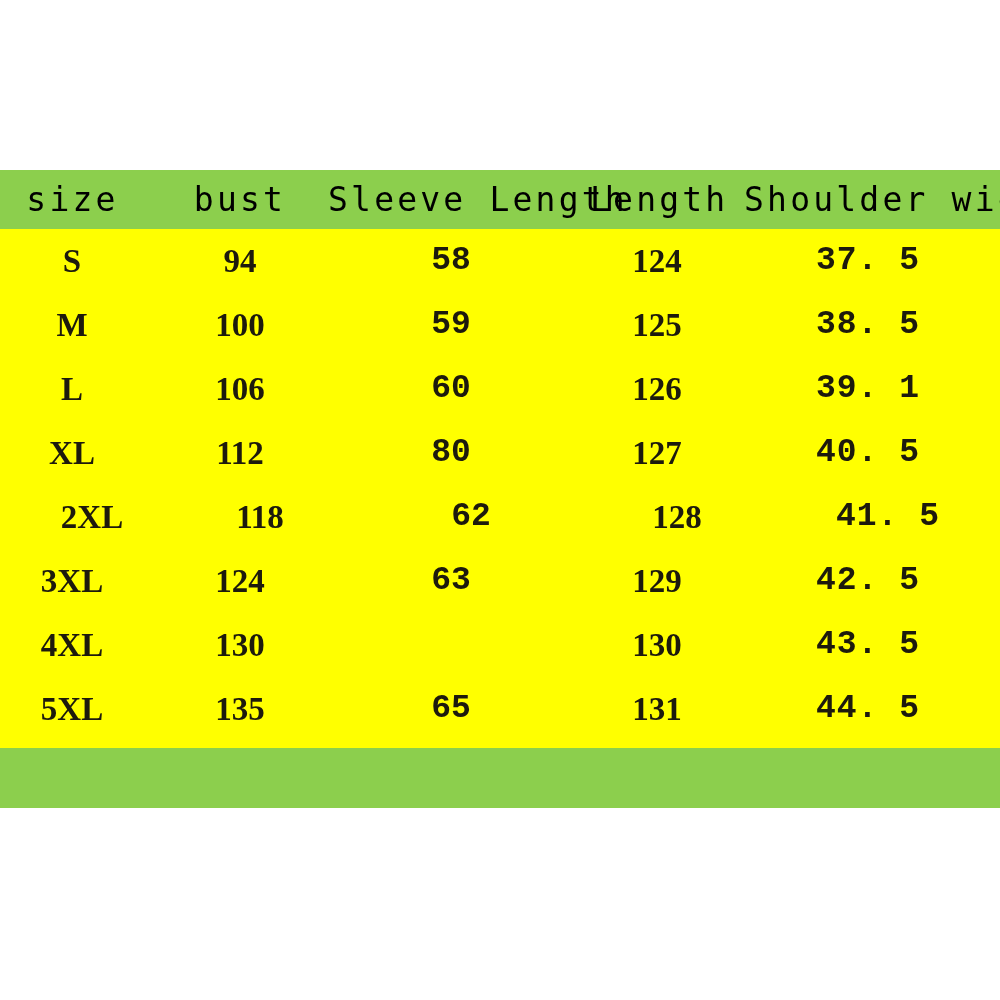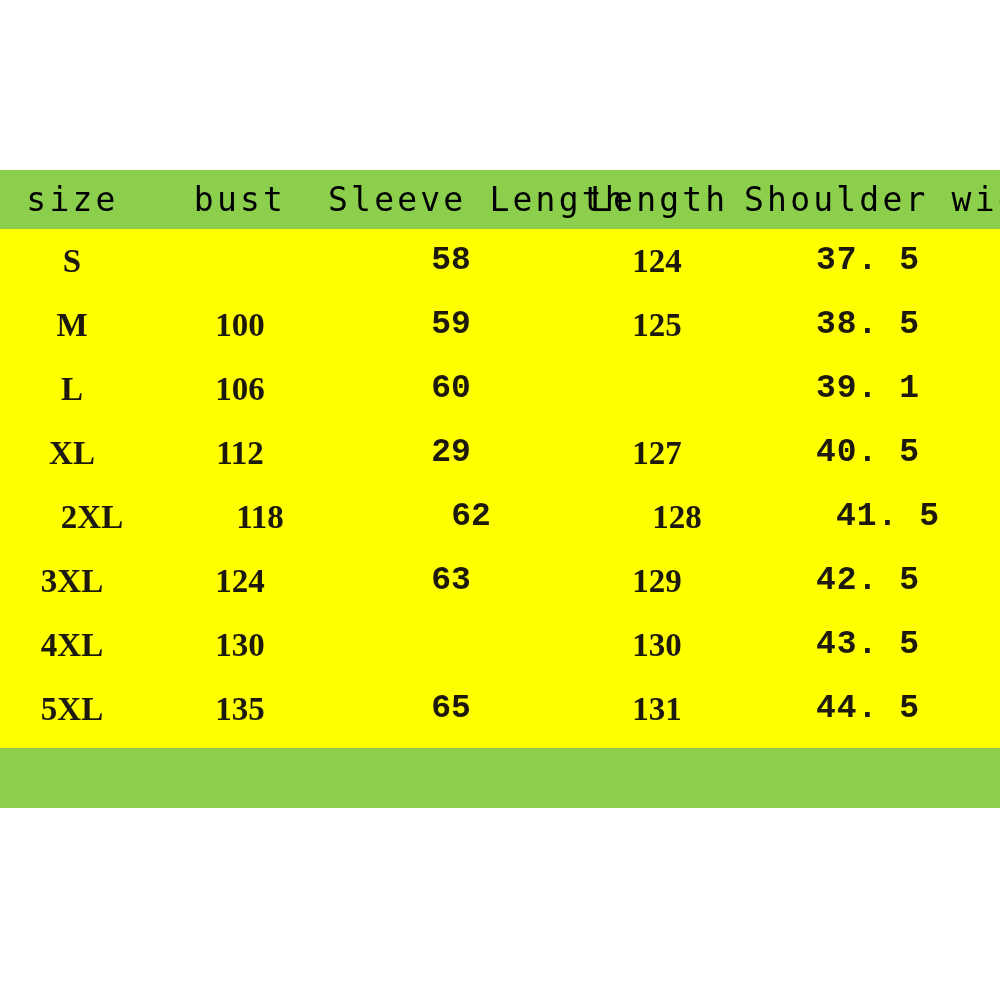--- a/index.html
+++ b/index.html
@@ -125,41 +125,43 @@
         <div class="header-cell hc-bust">bust</div>
         <div class="header-cell hc-sleeve">Sleeve Length</div>
         <div class="header-cell hc-length">Length</div>
         <div class="header-cell hc-shoulder">Shoulder width</div>
       </div>
     </div>
 
     <div class="table-body">
         <div class="data-row" style="top: 0px;">
           <div class="data-cell dc-size">S</div>
+          <div class="data-cell dc-bust">94</div>
           <div class="data-cell dc-sleeve">58</div>
           <div class="data-cell dc-length">124</div>
           <div class="data-cell dc-shoulder">37. 5</div>
         </div>
         <div class="data-row" style="top: 64px;">
           <div class="data-cell dc-size">M</div>
           <div class="data-cell dc-bust">100</div>
           <div class="data-cell dc-sleeve">59</div>
           <div class="data-cell dc-length">125</div>
           <div class="data-cell dc-shoulder">38. 5</div>
         </div>
         <div class="data-row" style="top: 128px;">
           <div class="data-cell dc-size">L</div>
           <div class="data-cell dc-bust">106</div>
           <div class="data-cell dc-sleeve">60</div>
+          <div class="data-cell dc-length">126</div>
           <div class="data-cell dc-shoulder">39. 1</div>
         </div>
         <div class="data-row" style="top: 192px;">
           <div class="data-cell dc-size">XL</div>
           <div class="data-cell dc-bust">112</div>
-          <div class="data-cell dc-sleeve">29</div>
+          <div class="data-cell dc-sleeve">80</div>
           <div class="data-cell dc-length">127</div>
           <div class="data-cell dc-shoulder">40. 5</div>
         </div>
         <div class="data-row" style="top: 256px; margin-left: 20px;">
           <div class="data-cell dc-size">2XL</div>
           <div class="data-cell dc-bust">118</div>
           <div class="data-cell dc-sleeve">62</div>
           <div class="data-cell dc-length">128</div>
           <div class="data-cell dc-shoulder">41. 5</div>
         </div>

